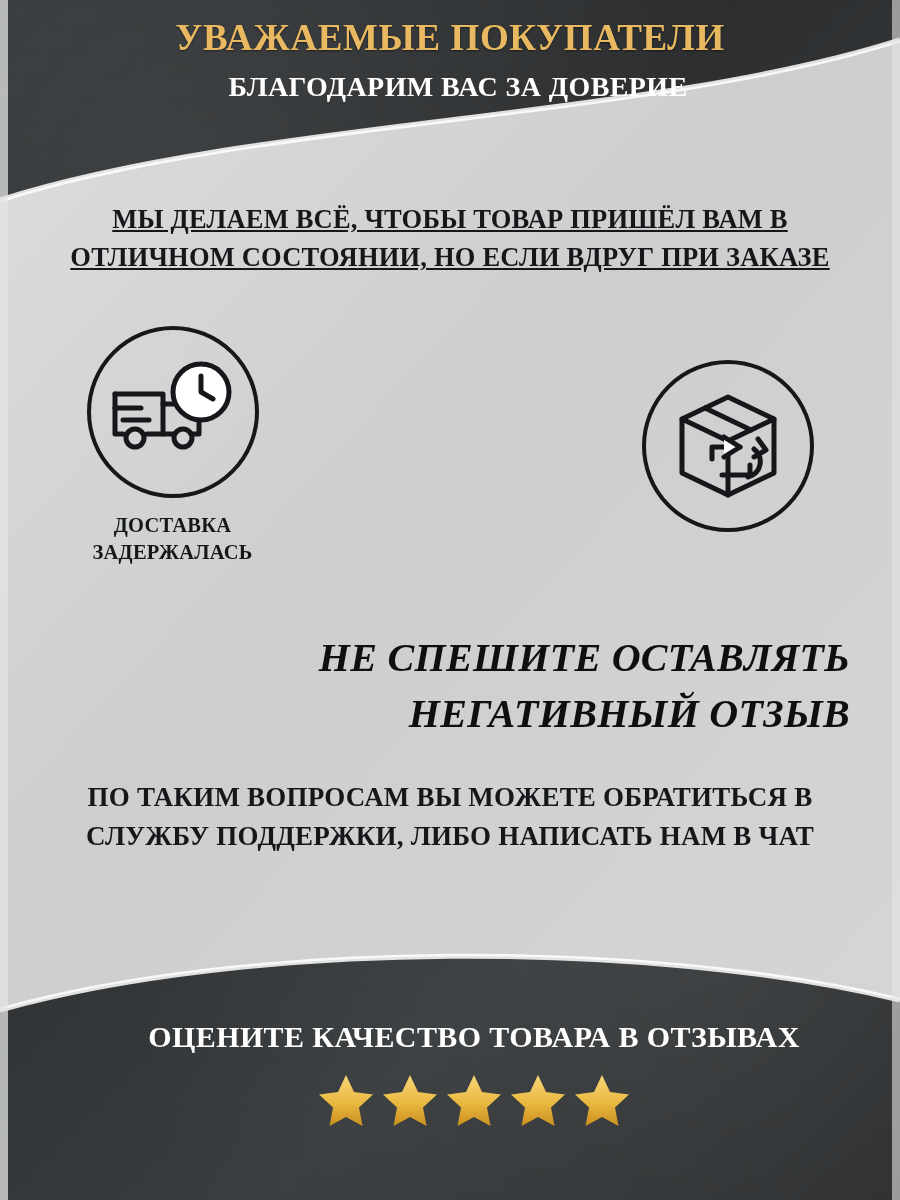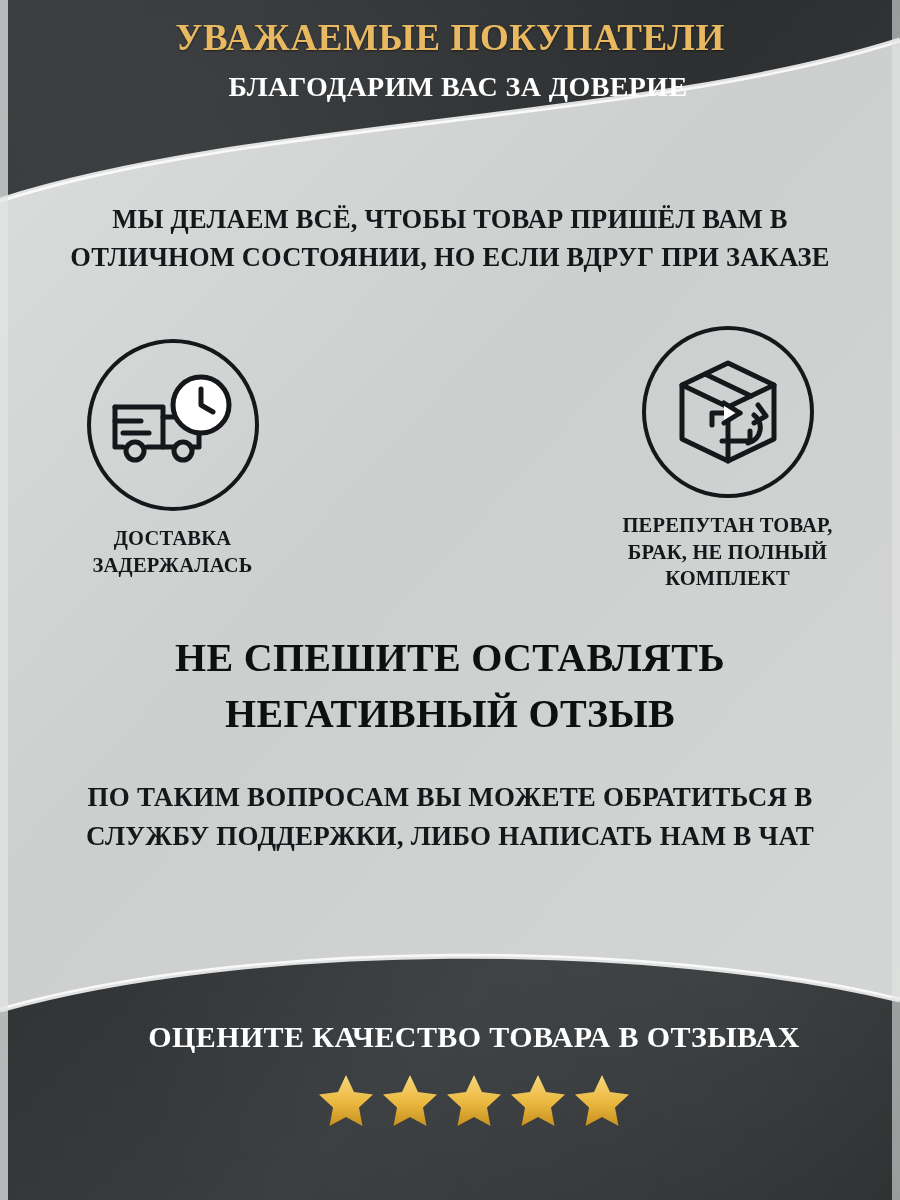--- a/index.html
+++ b/index.html
@@ -83,20 +83,21 @@
     top: 200px;
     left: 60px;
     right: 60px;
     text-align: center;
     font-size: 26.5px;
     font-weight: bold;
     color: #15171a;
     text-transform: uppercase;
     line-height: 1.45;
     letter-spacing: 0.2px;
+    text-decoration: underline;
   }
 
   
   .icons-row {
     position: absolute;
     top: 326px;
     left: 40px;
     right: 40px;
     display: flex;
     justify-content: space-between;
@@ -127,27 +128,28 @@
     line-height: 1.3;
     letter-spacing: 0.2px;
   }
 
   
   .headline {
     position: absolute;
     top: 630px;
     left: 50px;
     right: 50px;
-    text-align: center;
+    text-align: right;
     font-size: 40px;
     font-weight: bold;
     color: #0d0f11;
     text-transform: uppercase;
     line-height: 1.4;
     letter-spacing: 0.3px;
+    font-style: italic;
   }
 
   
   .support {
     position: absolute;
     top: 778px;
     left: 45px;
     right: 45px;
     text-align: center;
     font-size: 27px;
@@ -252,21 +254,20 @@
               <path d="M46,72 L46,60 L74,60"></path>
               <path d="M58,50 L74,60 L58,70" fill="#ffffff"></path>
               <path d="M84,86 L84,96 L56,96" transform="translate(0,-8)"></path>
             </g>
             <g fill="none" stroke="#15171a" stroke-width="5" stroke-linecap="round" stroke-linejoin="round">
               <path d="M88,62 C98,70 96,86 82,90"></path>
               <path d="M92,52 L100,63 L88,70"></path>
             </g>
           </svg>
         </div>
-        <div class="icon-caption">ПЕРЕПУТАН ТОВАР, БРАК, НЕ ПОЛНЫЙ КОМПЛЕКТ</div>
       </div>
 
 
     </div>
 
     <div class="headline">НЕ СПЕШИТЕ ОСТАВЛЯТЬ НЕГАТИВНЫЙ ОТЗЫВ</div>
 
     <div class="support">ПО ТАКИМ ВОПРОСАМ ВЫ МОЖЕТЕ ОБРАТИТЬСЯ В СЛУЖБУ ПОДДЕРЖКИ, ЛИБО НАПИСАТЬ НАМ В ЧАТ</div>
 
     <div class="footer">

